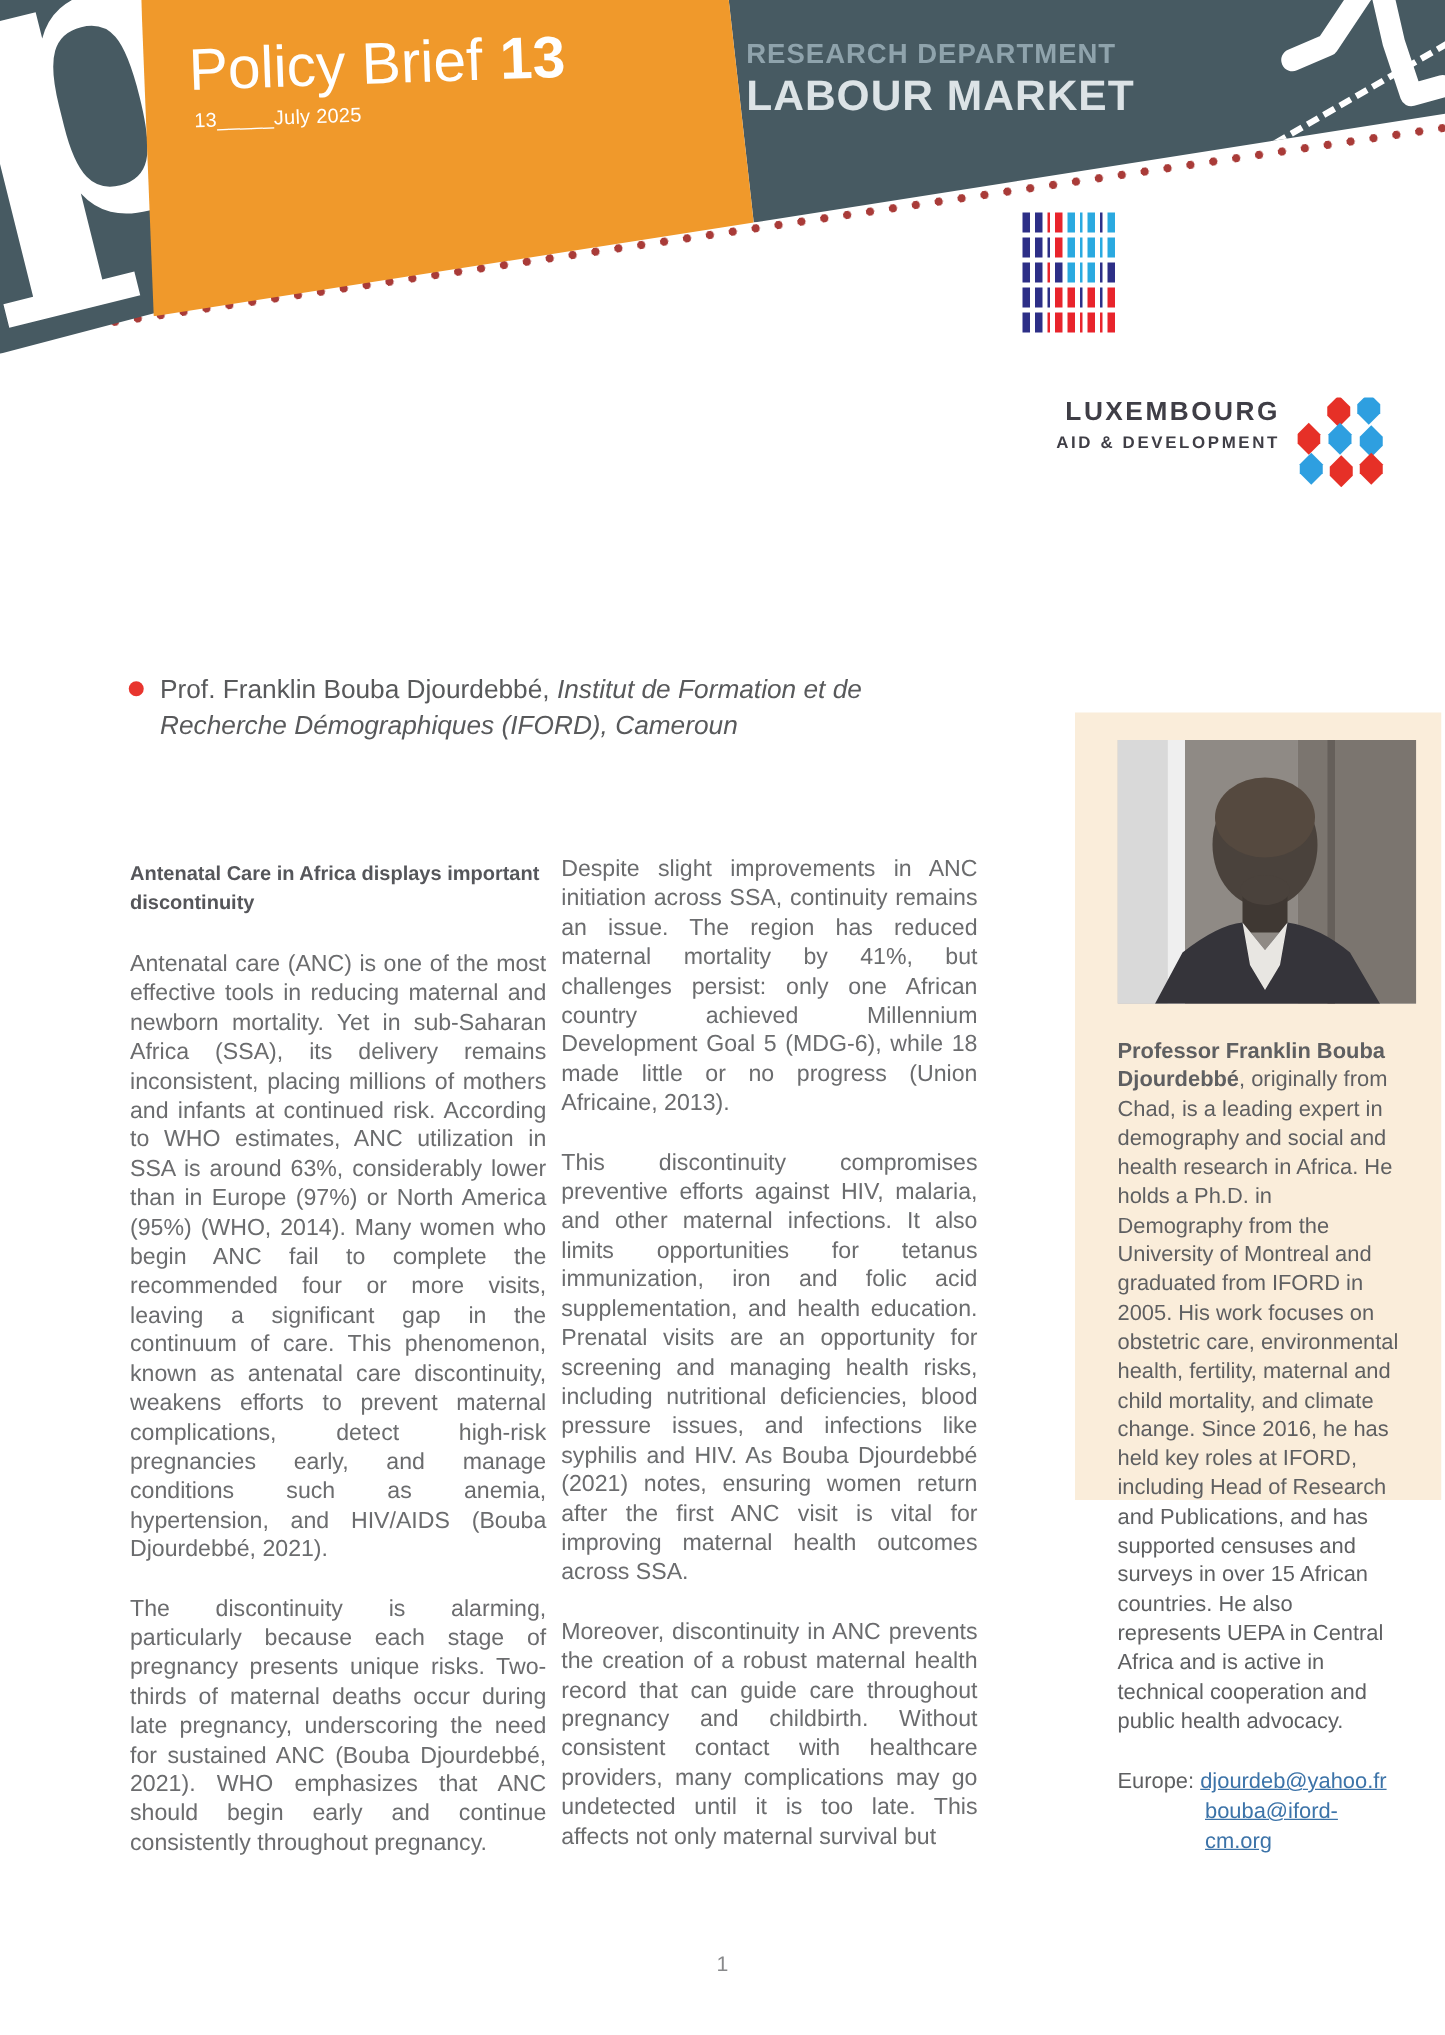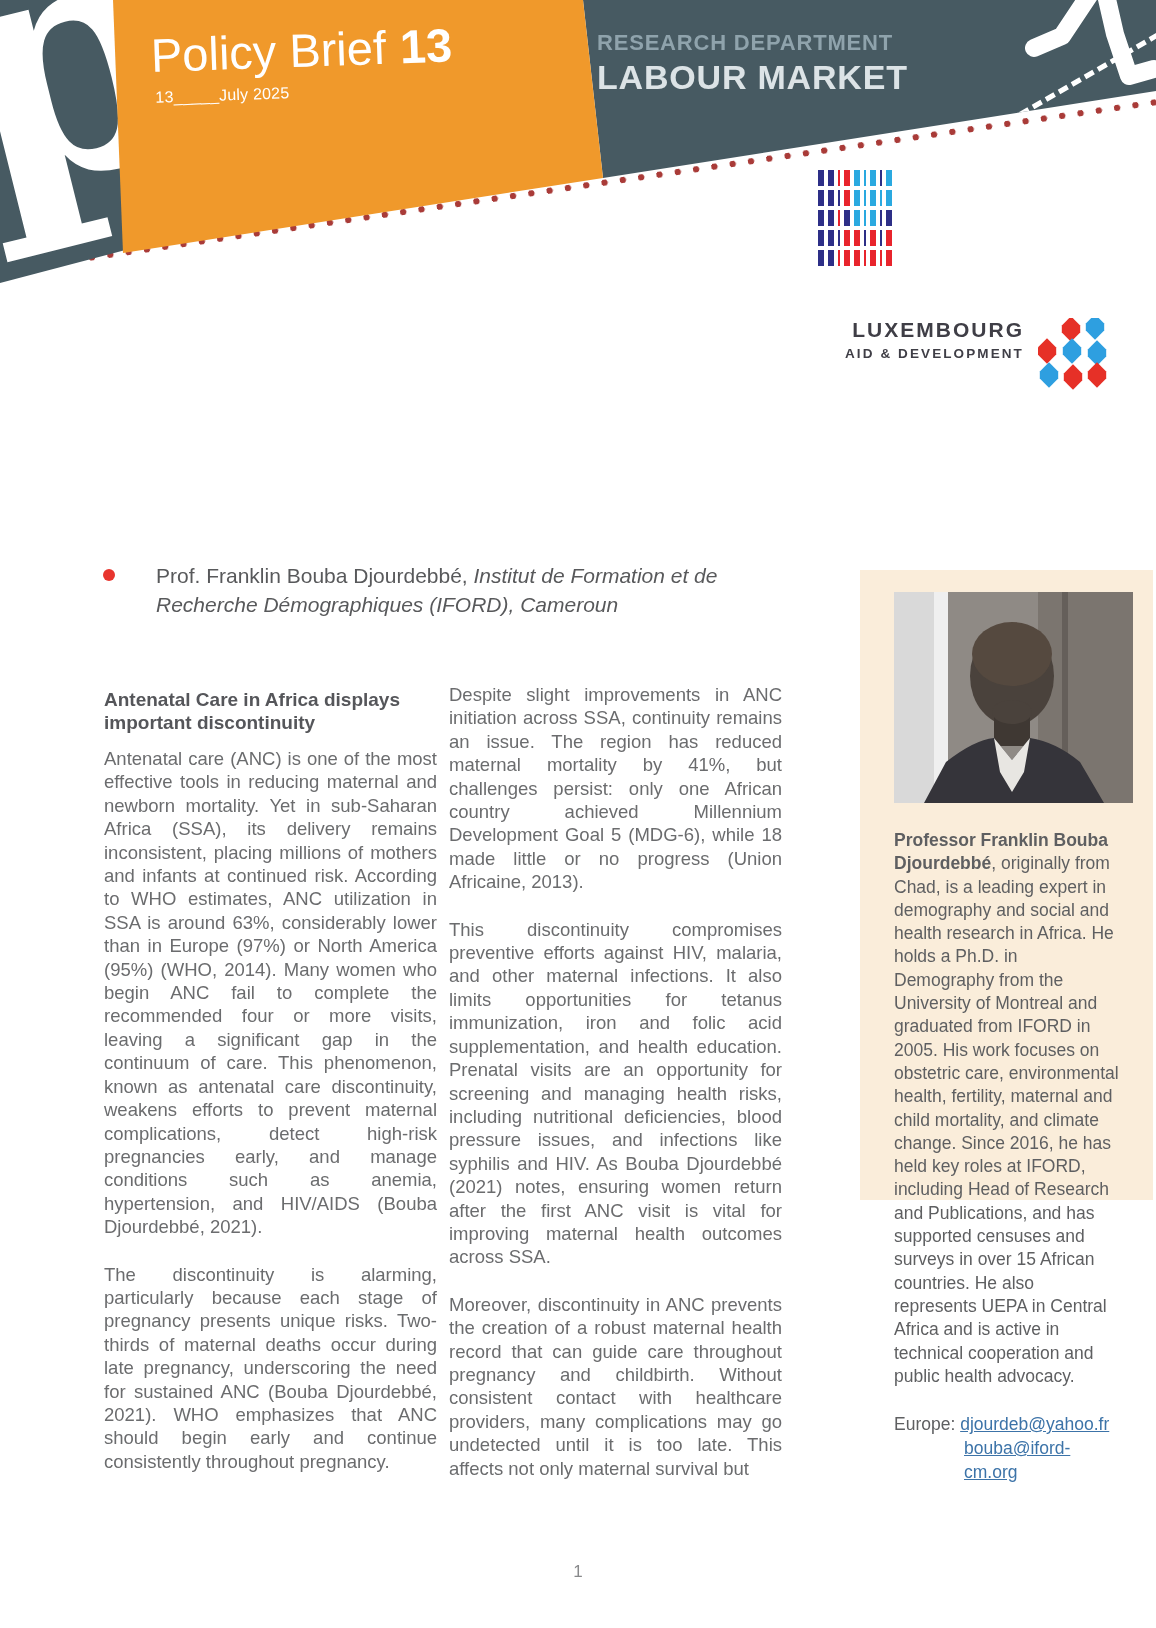--- a/index.html
+++ b/index.html
@@ -82,28 +82,28 @@
   .lux-words{text-align:right;margin-right:14px;}
   .lux-l1{font-size:21px;font-weight:700;letter-spacing:2px;color:var(--lux-text);}
   .lux-l2{font-size:13.5px;font-weight:700;letter-spacing:2.1px;color:var(--lux-text);margin-top:4px;}
   .lux-red{fill:var(--lux-red);} .lux-blue{fill:var(--lux-blue);}
   
   .art-title{position:absolute;left:104px;top:296px;color:var(--title-gray);}
   .art-title .tline{
     font-size:56px;font-weight:700;letter-spacing:-1px;line-height:70px;
     transform:scaleX(.82);transform-origin:left center;white-space:nowrap;
   }
-  .author{position:absolute;left:103px;top:561px;width:668px;display:flex;gap:28px;}
+  .author{position:absolute;left:103px;top:537px;width:668px;display:flex;}
   .author .bullet{width:12px;height:12px;border-radius:50%;background:var(--bullet-red);margin-top:8px;flex:none;}
   .author .atext{margin-left:13px;font-size:21px;line-height:29px;color:var(--title-gray);}
   .author .aff{font-style:italic;}
   .col{position:absolute;width:333px;color:var(--body-gray);font-size:18.5px;line-height:23.4px;text-align:justify;}
   .col1{left:104px;top:688px;}
   .col2{left:449px;top:683px;}
-  .col h3{font-size:19px;line-height:23px;color:var(--heading-gray);text-align:left;margin-bottom:13px;}
+  .col h3{font-size:16px;line-height:23px;color:var(--heading-gray);text-align:left;margin-bottom:25px;}
   .col p{margin-bottom:24px;}
   
   .sidebar{position:absolute;left:860px;top:570px;width:293px;height:630px;background:var(--cream);}
   .portrait{display:block;margin:22px 0 0 34px;}
   .bio{margin:26px 34px 0 34px;font-size:17.5px;line-height:23.3px;color:var(--bio-gray);}
   .bio .bold{font-weight:700;}
   .contact{margin:24px 34px 0 34px;font-size:17.5px;line-height:24px;color:var(--bio-gray);}
   .contact .indent{margin-left:70px;}
   .link{color:var(--link-blue);text-decoration:underline;cursor:pointer;}
   

